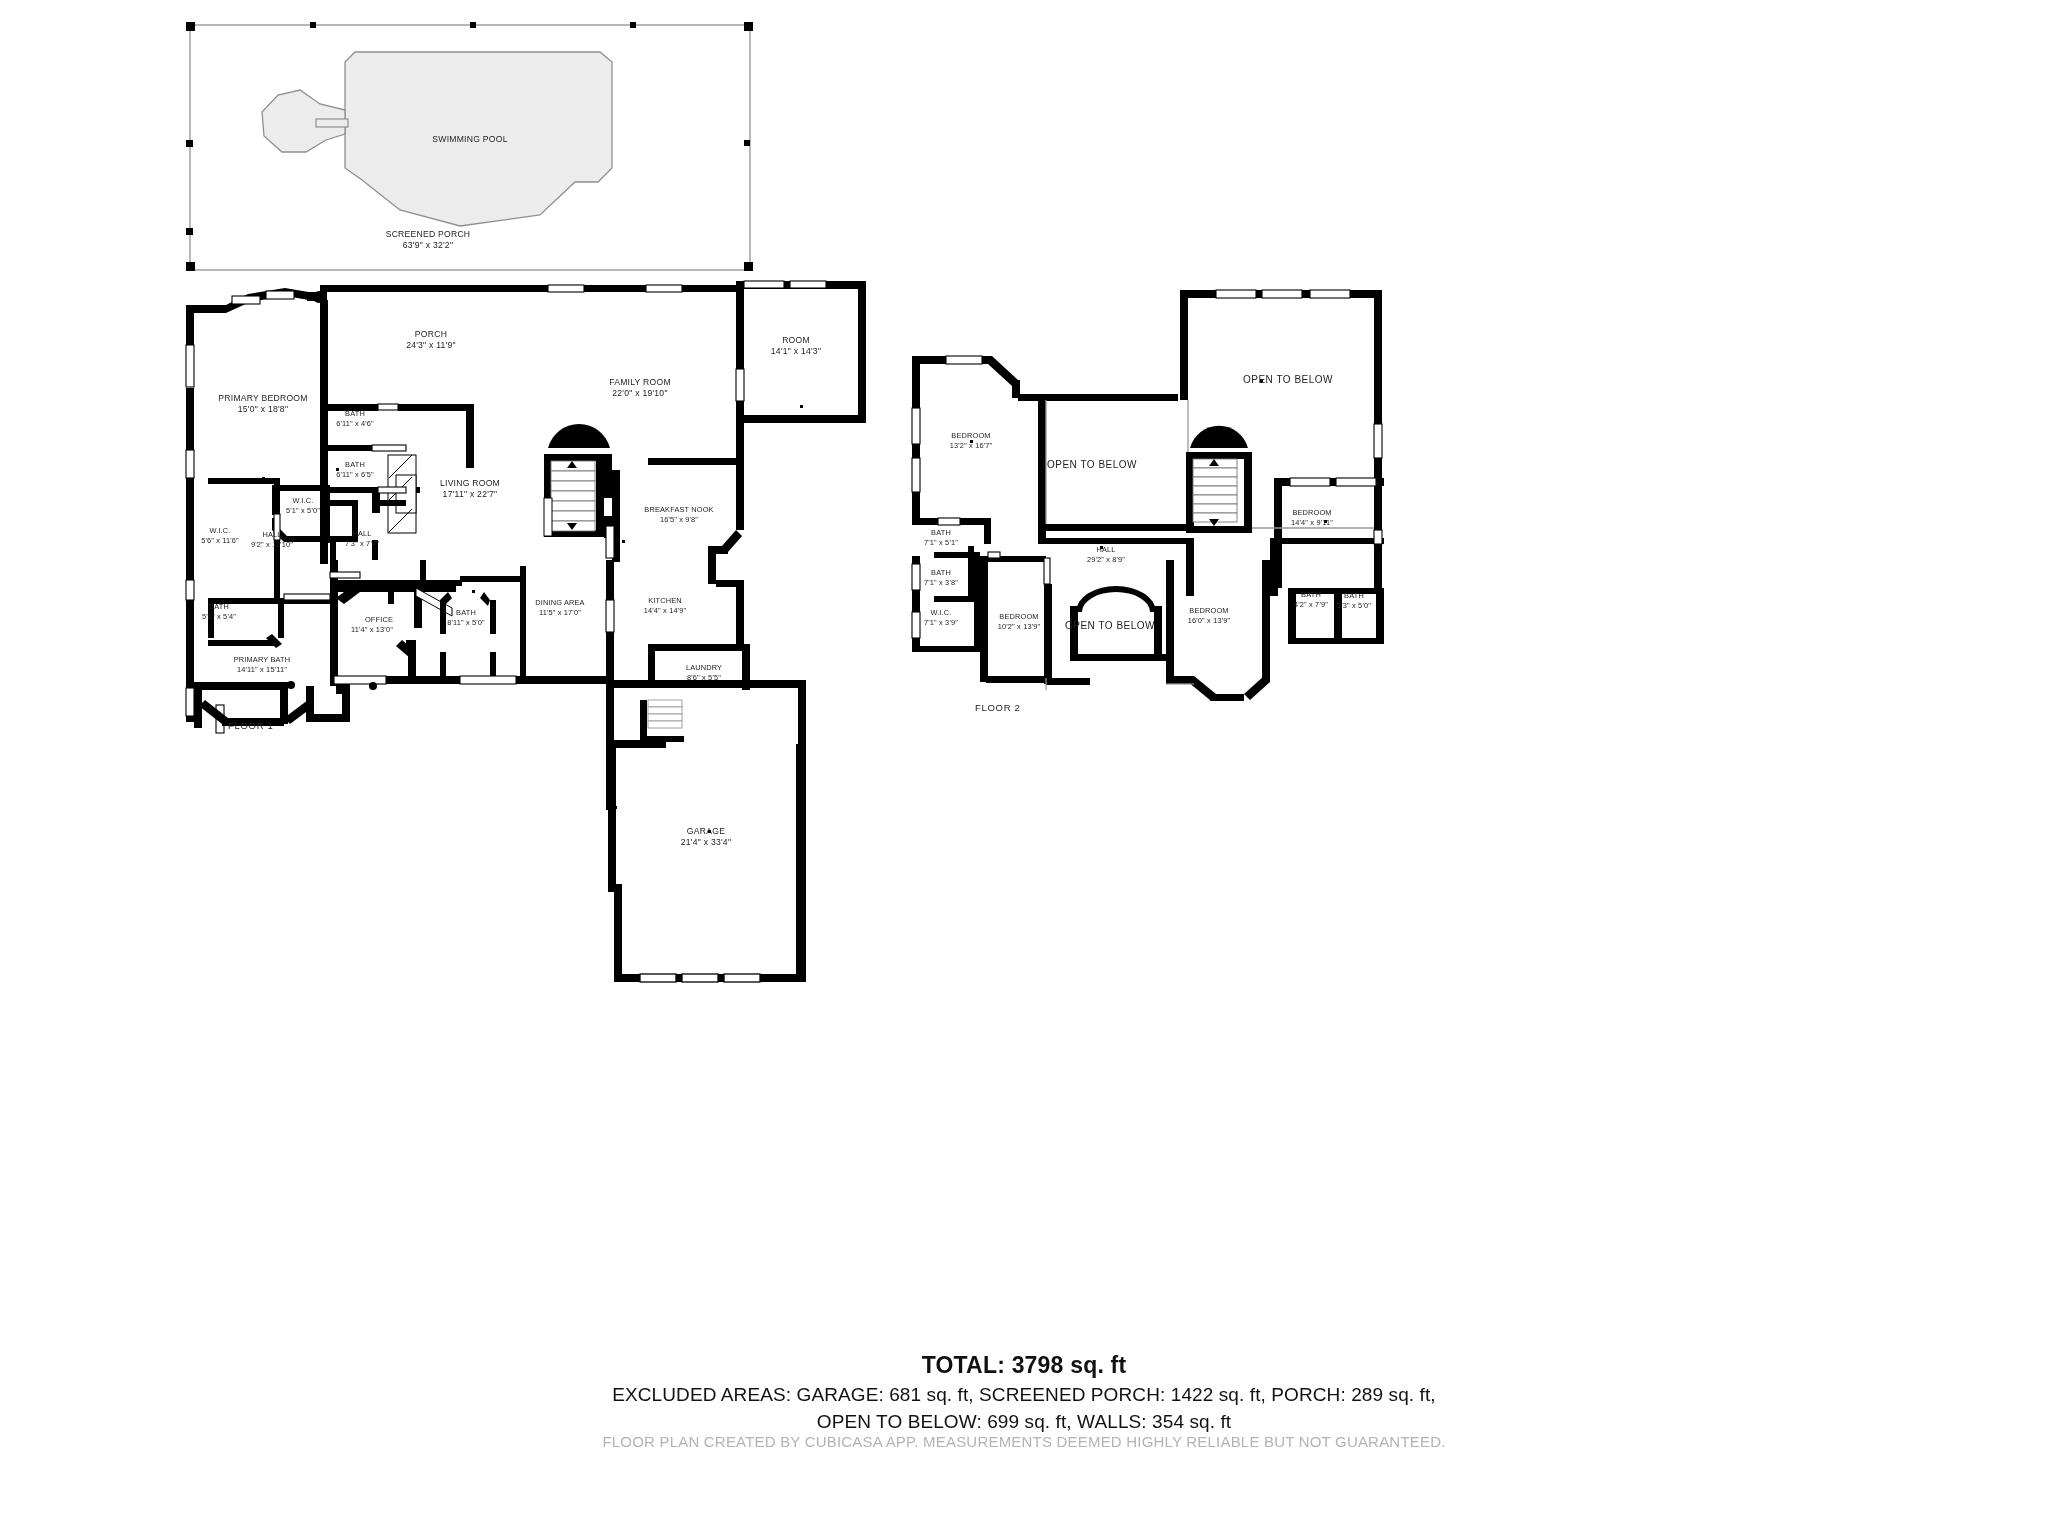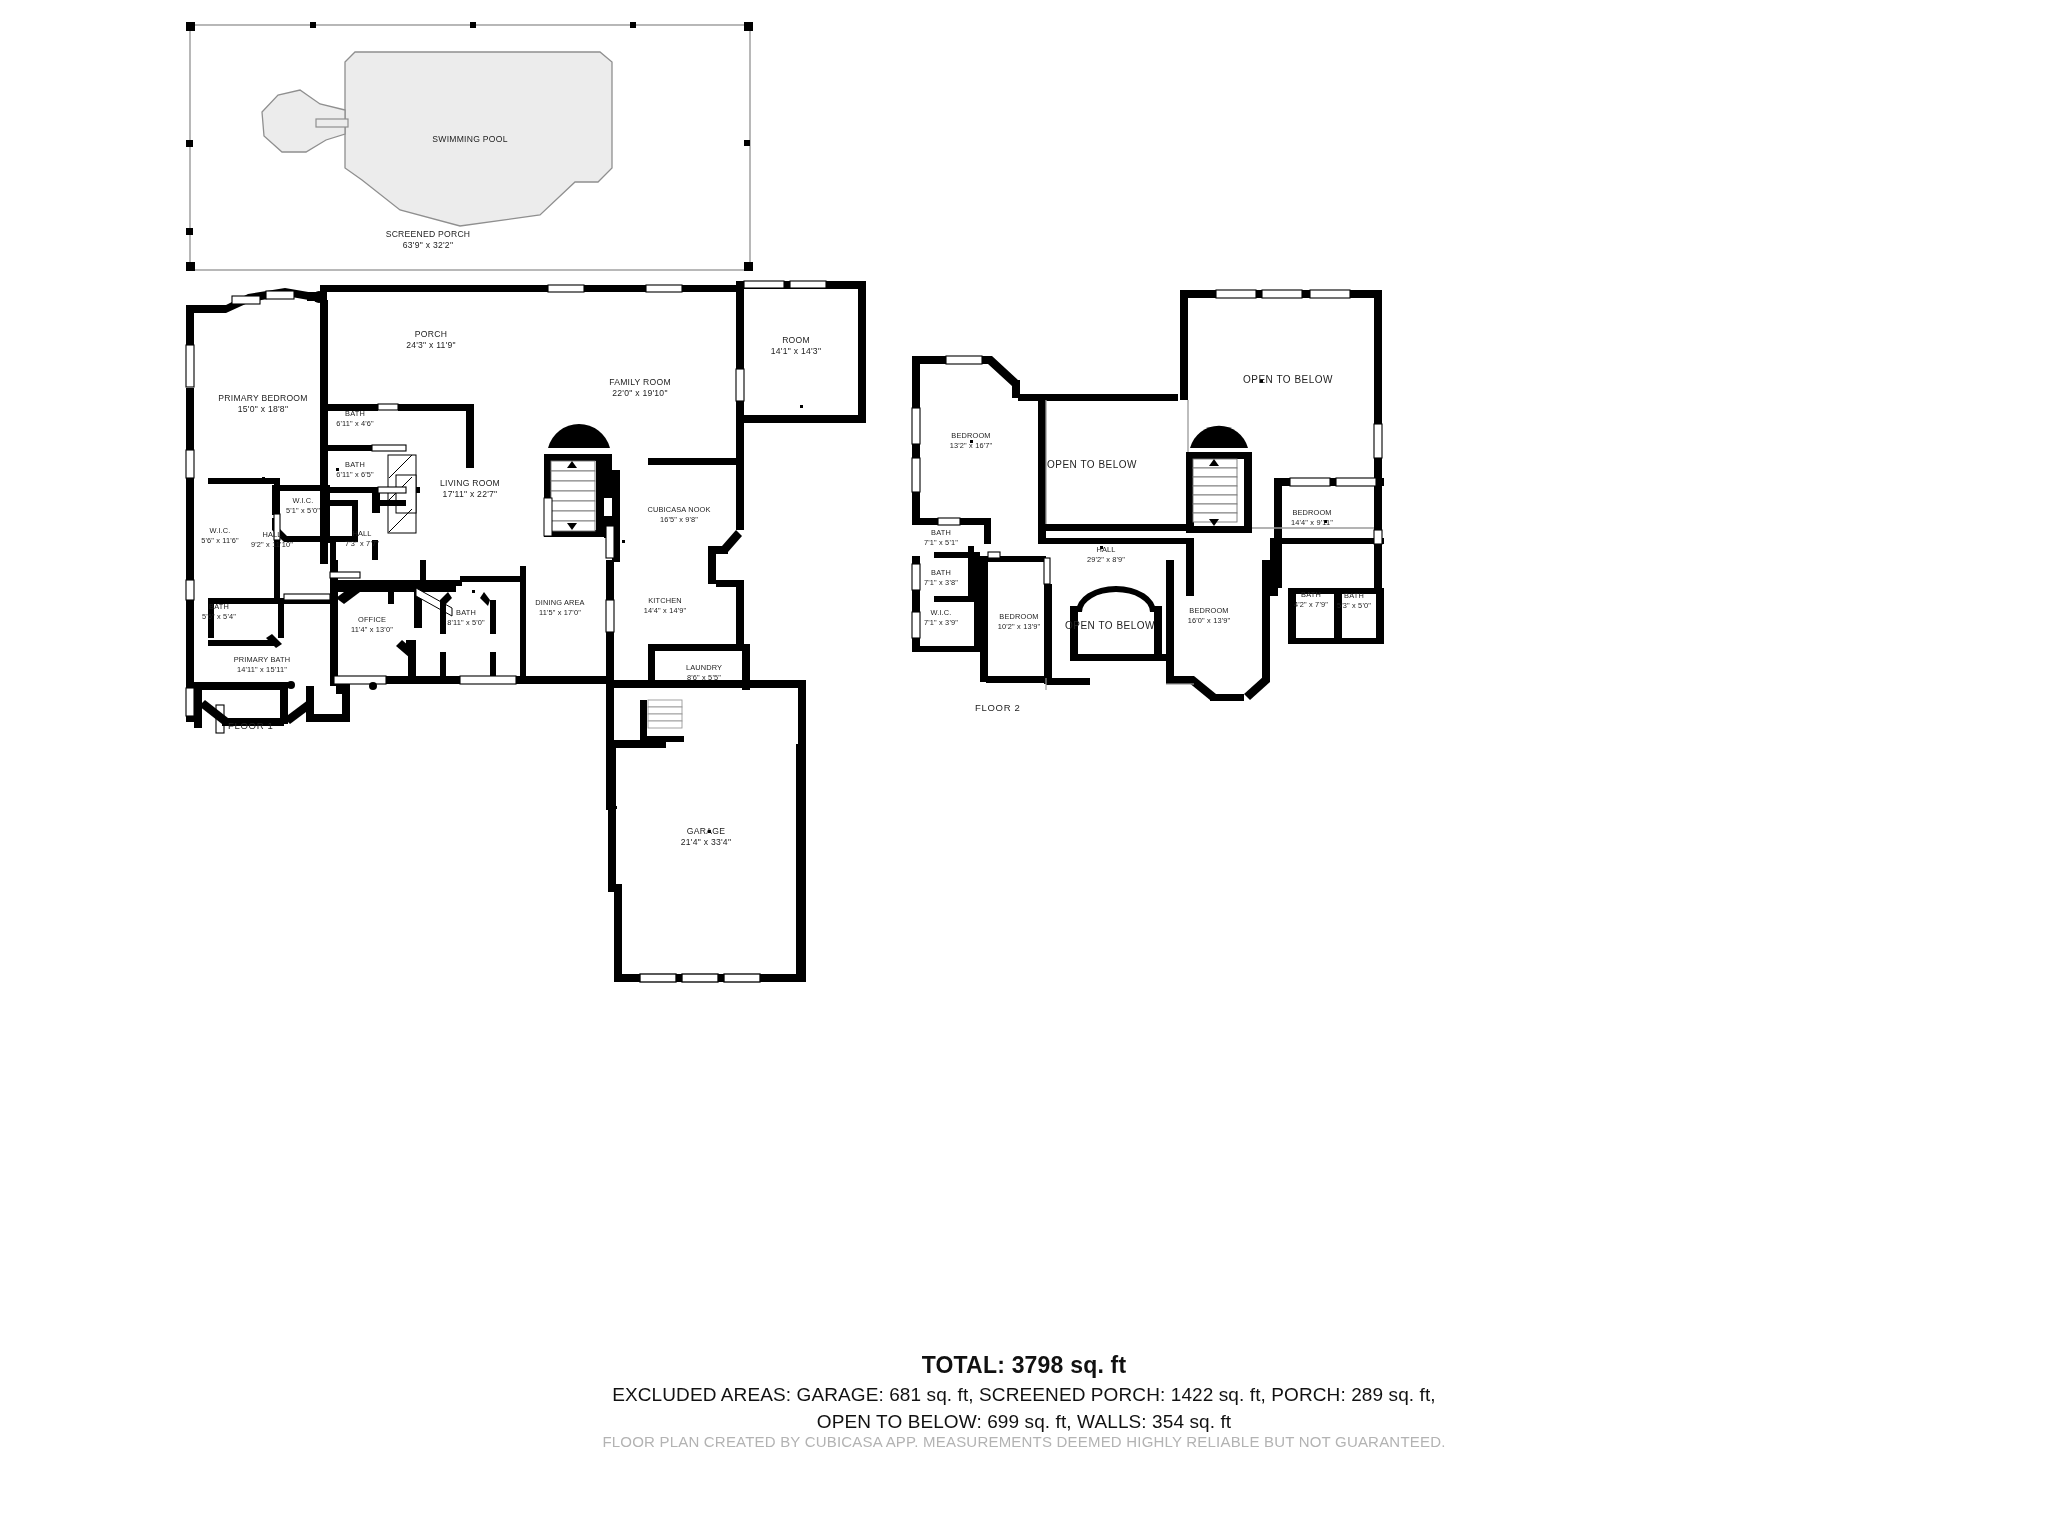--- a/index.html
+++ b/index.html
@@ -446,42 +446,42 @@
         <div class="dim">7'3" x 7'7"</div>
       </div>
       <div class="lbl tiny" style="left: 219px; top: 612px;">
         <div class="nm">BATH</div>
         <div class="dim">5'6" x 5'4"</div>
       </div>
       <div class="lbl tiny" style="left: 262px; top: 665px;">
         <div class="nm">PRIMARY BATH</div>
         <div class="dim">14'11" x 15'11"</div>
       </div>
-      <div class="lbl tiny" style="left: 372px; top: 625px;">
+      <div class="lbl tiny" style="left: 372px; top: 625px; text-align: right;">
         <div class="nm">OFFICE</div>
         <div class="dim">11'4" x 13'0"</div>
       </div>
       <div class="lbl tiny" style="left: 466px; top: 618px;">
         <div class="nm">BATH</div>
         <div class="dim">8'11" x 5'0"</div>
       </div>
       <div class="lbl small" style="left: 470px; top: 489px;">
         <div class="nm">LIVING ROOM</div>
         <div class="dim">17'11" x 22'7"</div>
       </div>
       <div class="lbl tiny" style="left: 560px; top: 608px;">
         <div class="nm">DINING AREA</div>
         <div class="dim">11'5" x 17'0"</div>
       </div>
       <div class="lbl tiny" style="left: 665px; top: 606px;">
         <div class="nm">KITCHEN</div>
         <div class="dim">14'4" x 14'9"</div>
       </div>
       <div class="lbl tiny" style="left: 679px; top: 515px;">
-        <div class="nm">CUBICASA NOOK</div>
+        <div class="nm">BREAKFAST NOOK</div>
         <div class="dim">16'5" x 9'8"</div>
       </div>
       <div class="lbl small" style="left: 640px; top: 388px;">
         <div class="nm">FAMILY ROOM</div>
         <div class="dim">22'0" x 19'10"</div>
       </div>
       <div class="lbl small" style="left: 796px; top: 346px;">
         <div class="nm">ROOM</div>
         <div class="dim">14'1" x 14'3"</div>
       </div>

